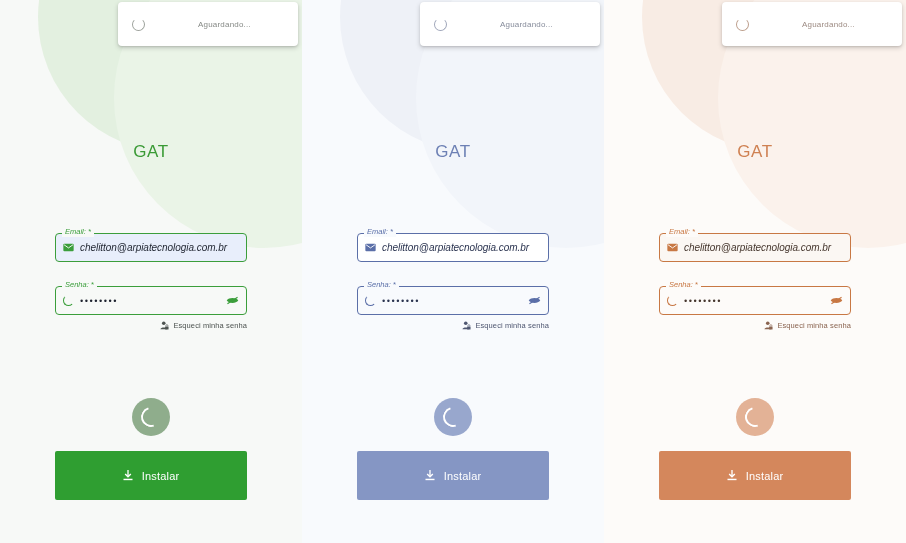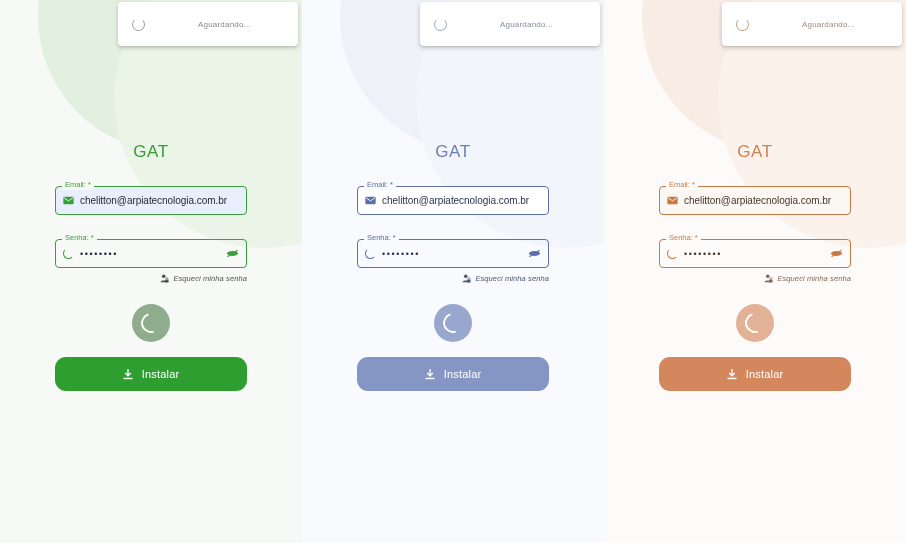--- a/index.html
+++ b/index.html
@@ -87,20 +87,21 @@
   .content {
     position: absolute;
     left: 0;
     top: 0;
     width: 302px;
     height: 543px;
     display: flex;
     flex-direction: column;
     align-items: center;
     z-index: 2;
+    gap: 47px;
   }
 
   .logo {
     margin-top: 141px;
     font-size: 17px;
     font-weight: 500;
     letter-spacing: 0.6px;
     line-height: 22px;
   }
 
@@ -113,21 +114,21 @@
   .field {
     position: relative;
     height: 29px;
     border: 1px solid currentColor;
     border-radius: 4px;
     display: flex;
     align-items: center;
     padding: 0 7px;
     gap: 6px;
   }
-  .field-wrap { position: relative; }
+  .field-wrap { position: relative; font-style: italic; }
   .field-wrap.second { margin-top: 24px; }
 
   .field-legend {
     position: absolute;
     top: -6px;
     left: 7px;
     padding: 0 3px;
     font-size: 7.5px;
     line-height: 10px;
     white-space: nowrap;
@@ -175,21 +176,21 @@
 
   .forgot {
     margin-top: 6px;
     display: flex;
     align-items: center;
     justify-content: flex-end;
     gap: 4px;
     font-size: 7.5px;
     cursor: pointer;
   }
-  .forgot-text { letter-spacing: 0.1px; font-style: italic; }
+  .forgot-text { letter-spacing: 0.1px; }
 
   
   .avatar {
     margin-top: 21px;
     width: 38px;
     height: 38px;
     border-radius: 50%;
     display: flex;
     align-items: center;
     justify-content: center;
@@ -202,23 +203,23 @@
     border: 2px solid #ffffff;
     border-top-color: transparent;
     border-right-color: transparent;
     transform: rotate(28deg);
   }
 
   
   .install-btn {
     margin-top: 15px;
     width: 192px;
-    height: 34px;
+    height: 49px;
     border: none;
-    border-radius: 11px;
+    border-radius: 2px;
     color: #ffffff;
     font-size: 11px;
     font-family: "Liberation Sans", sans-serif;
     display: flex;
     align-items: center;
     justify-content: center;
     gap: 9px;
     cursor: pointer;
     letter-spacing: 0.2px;
   }

